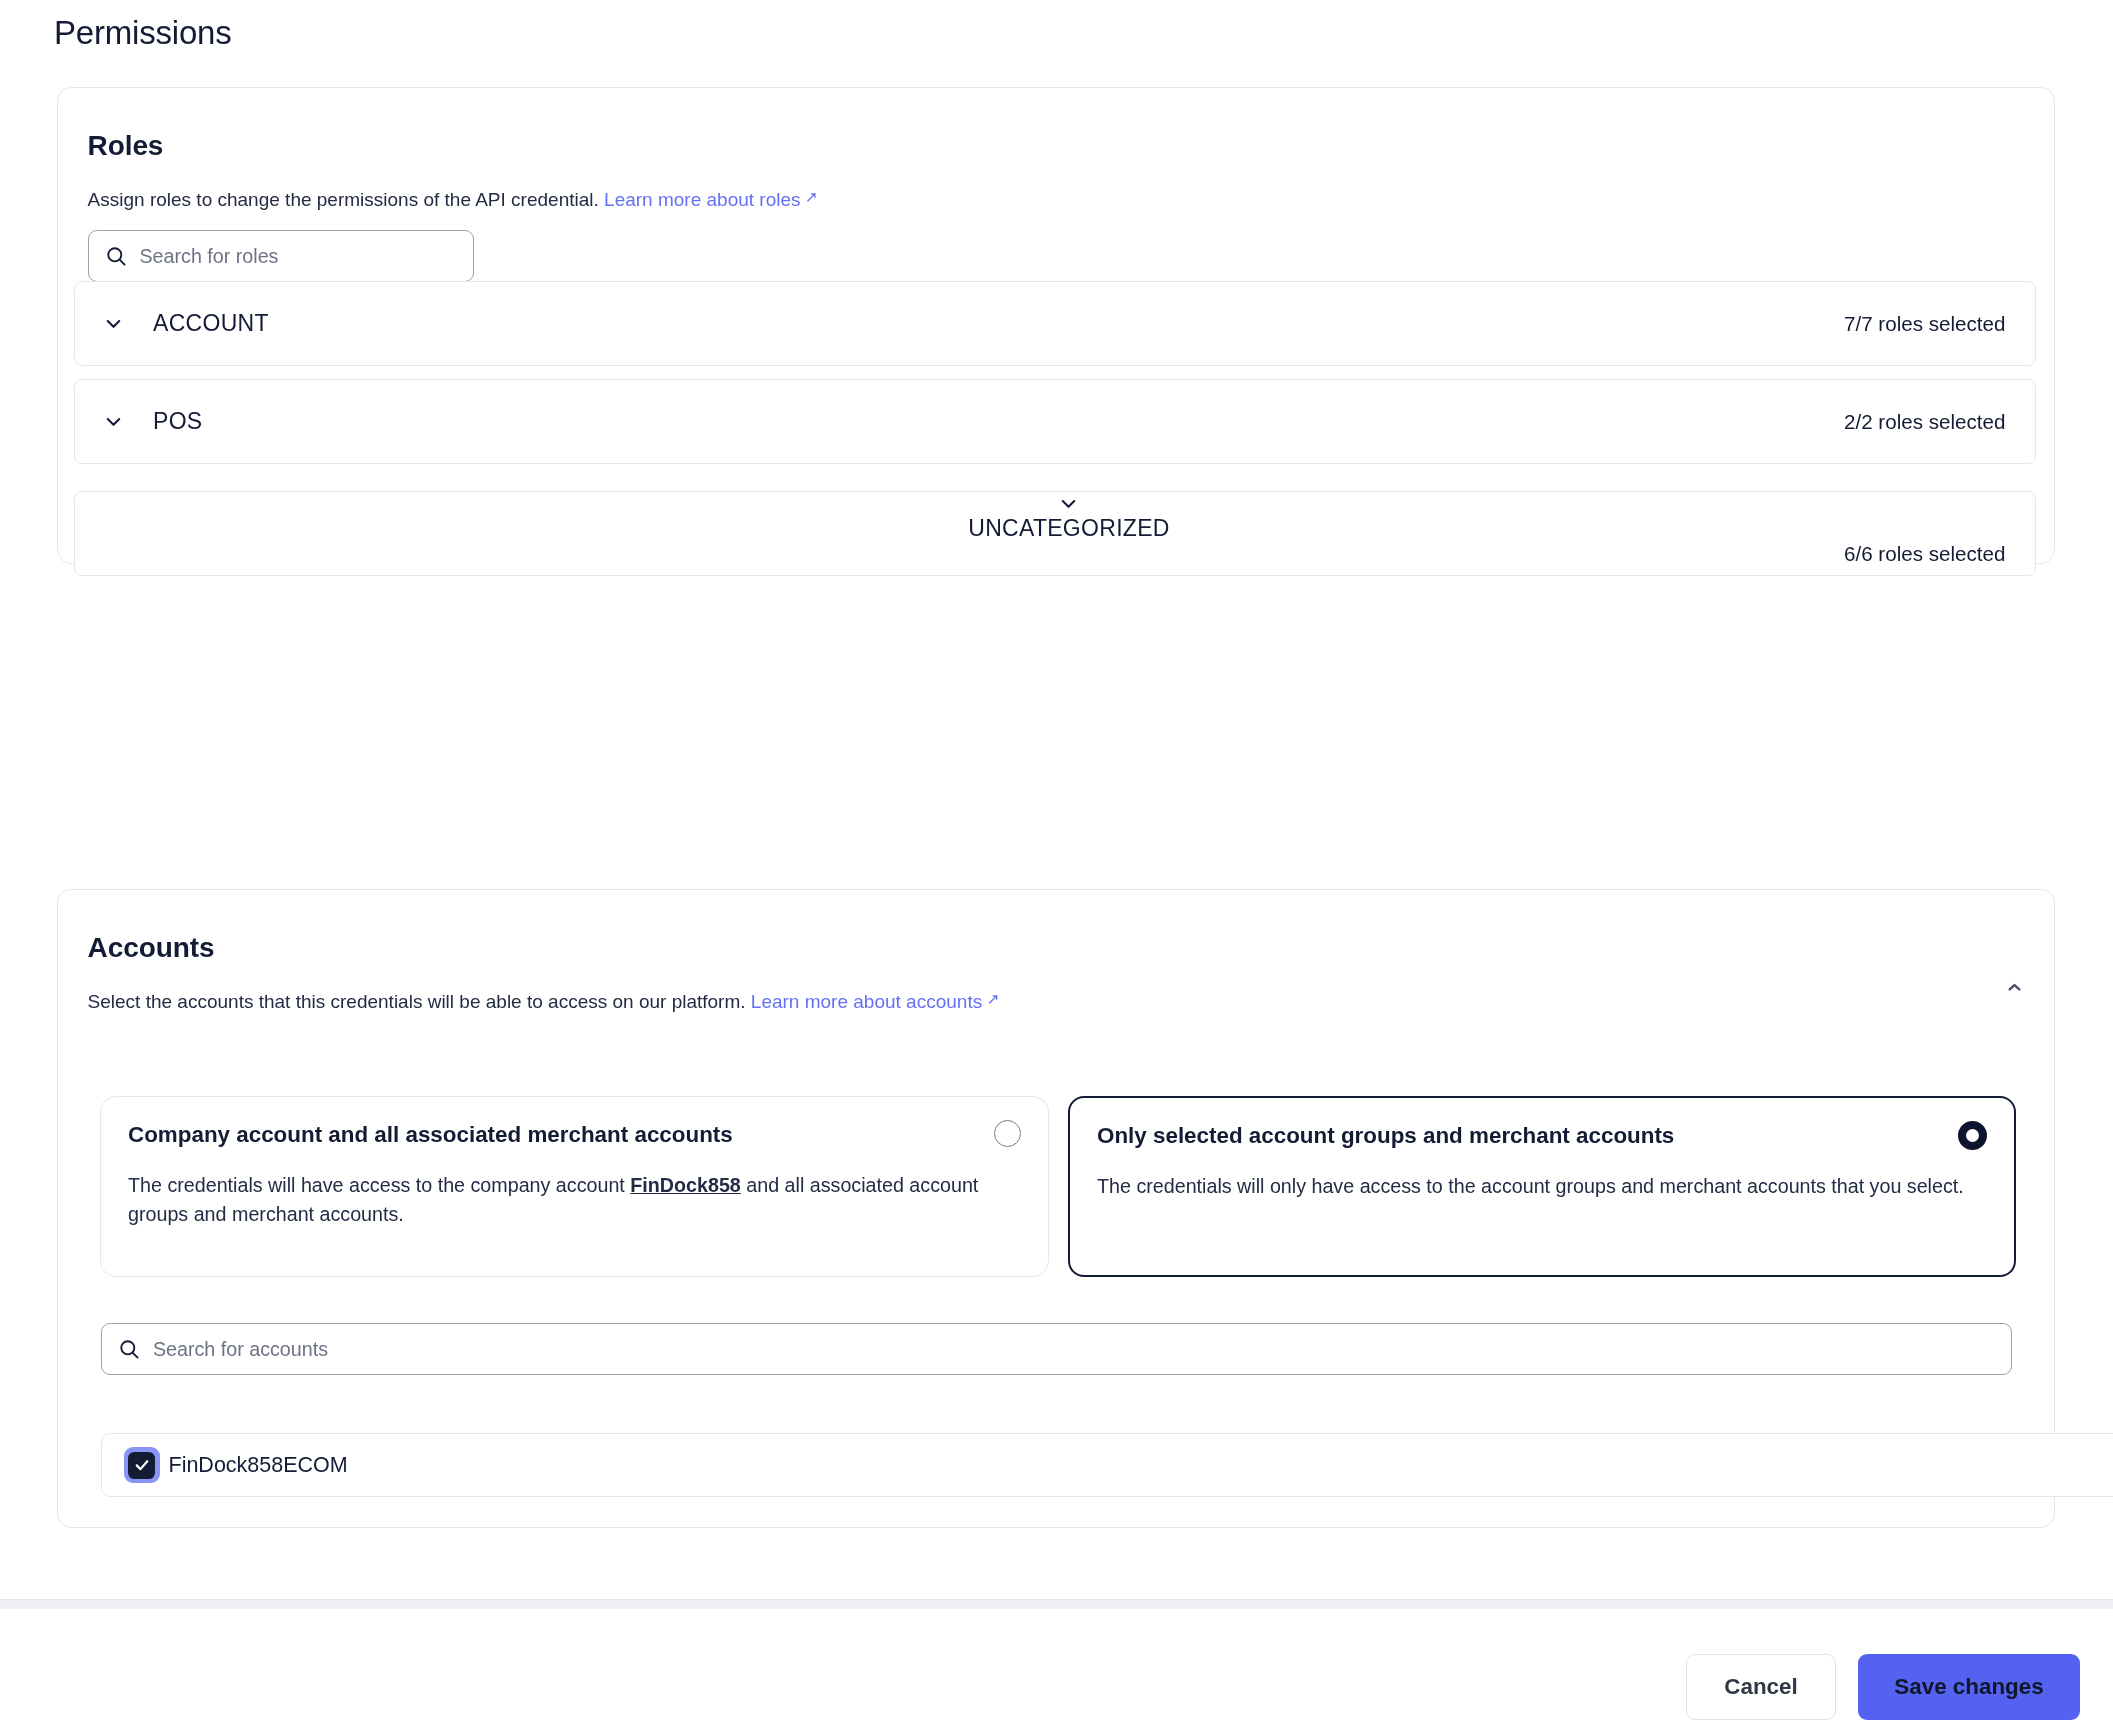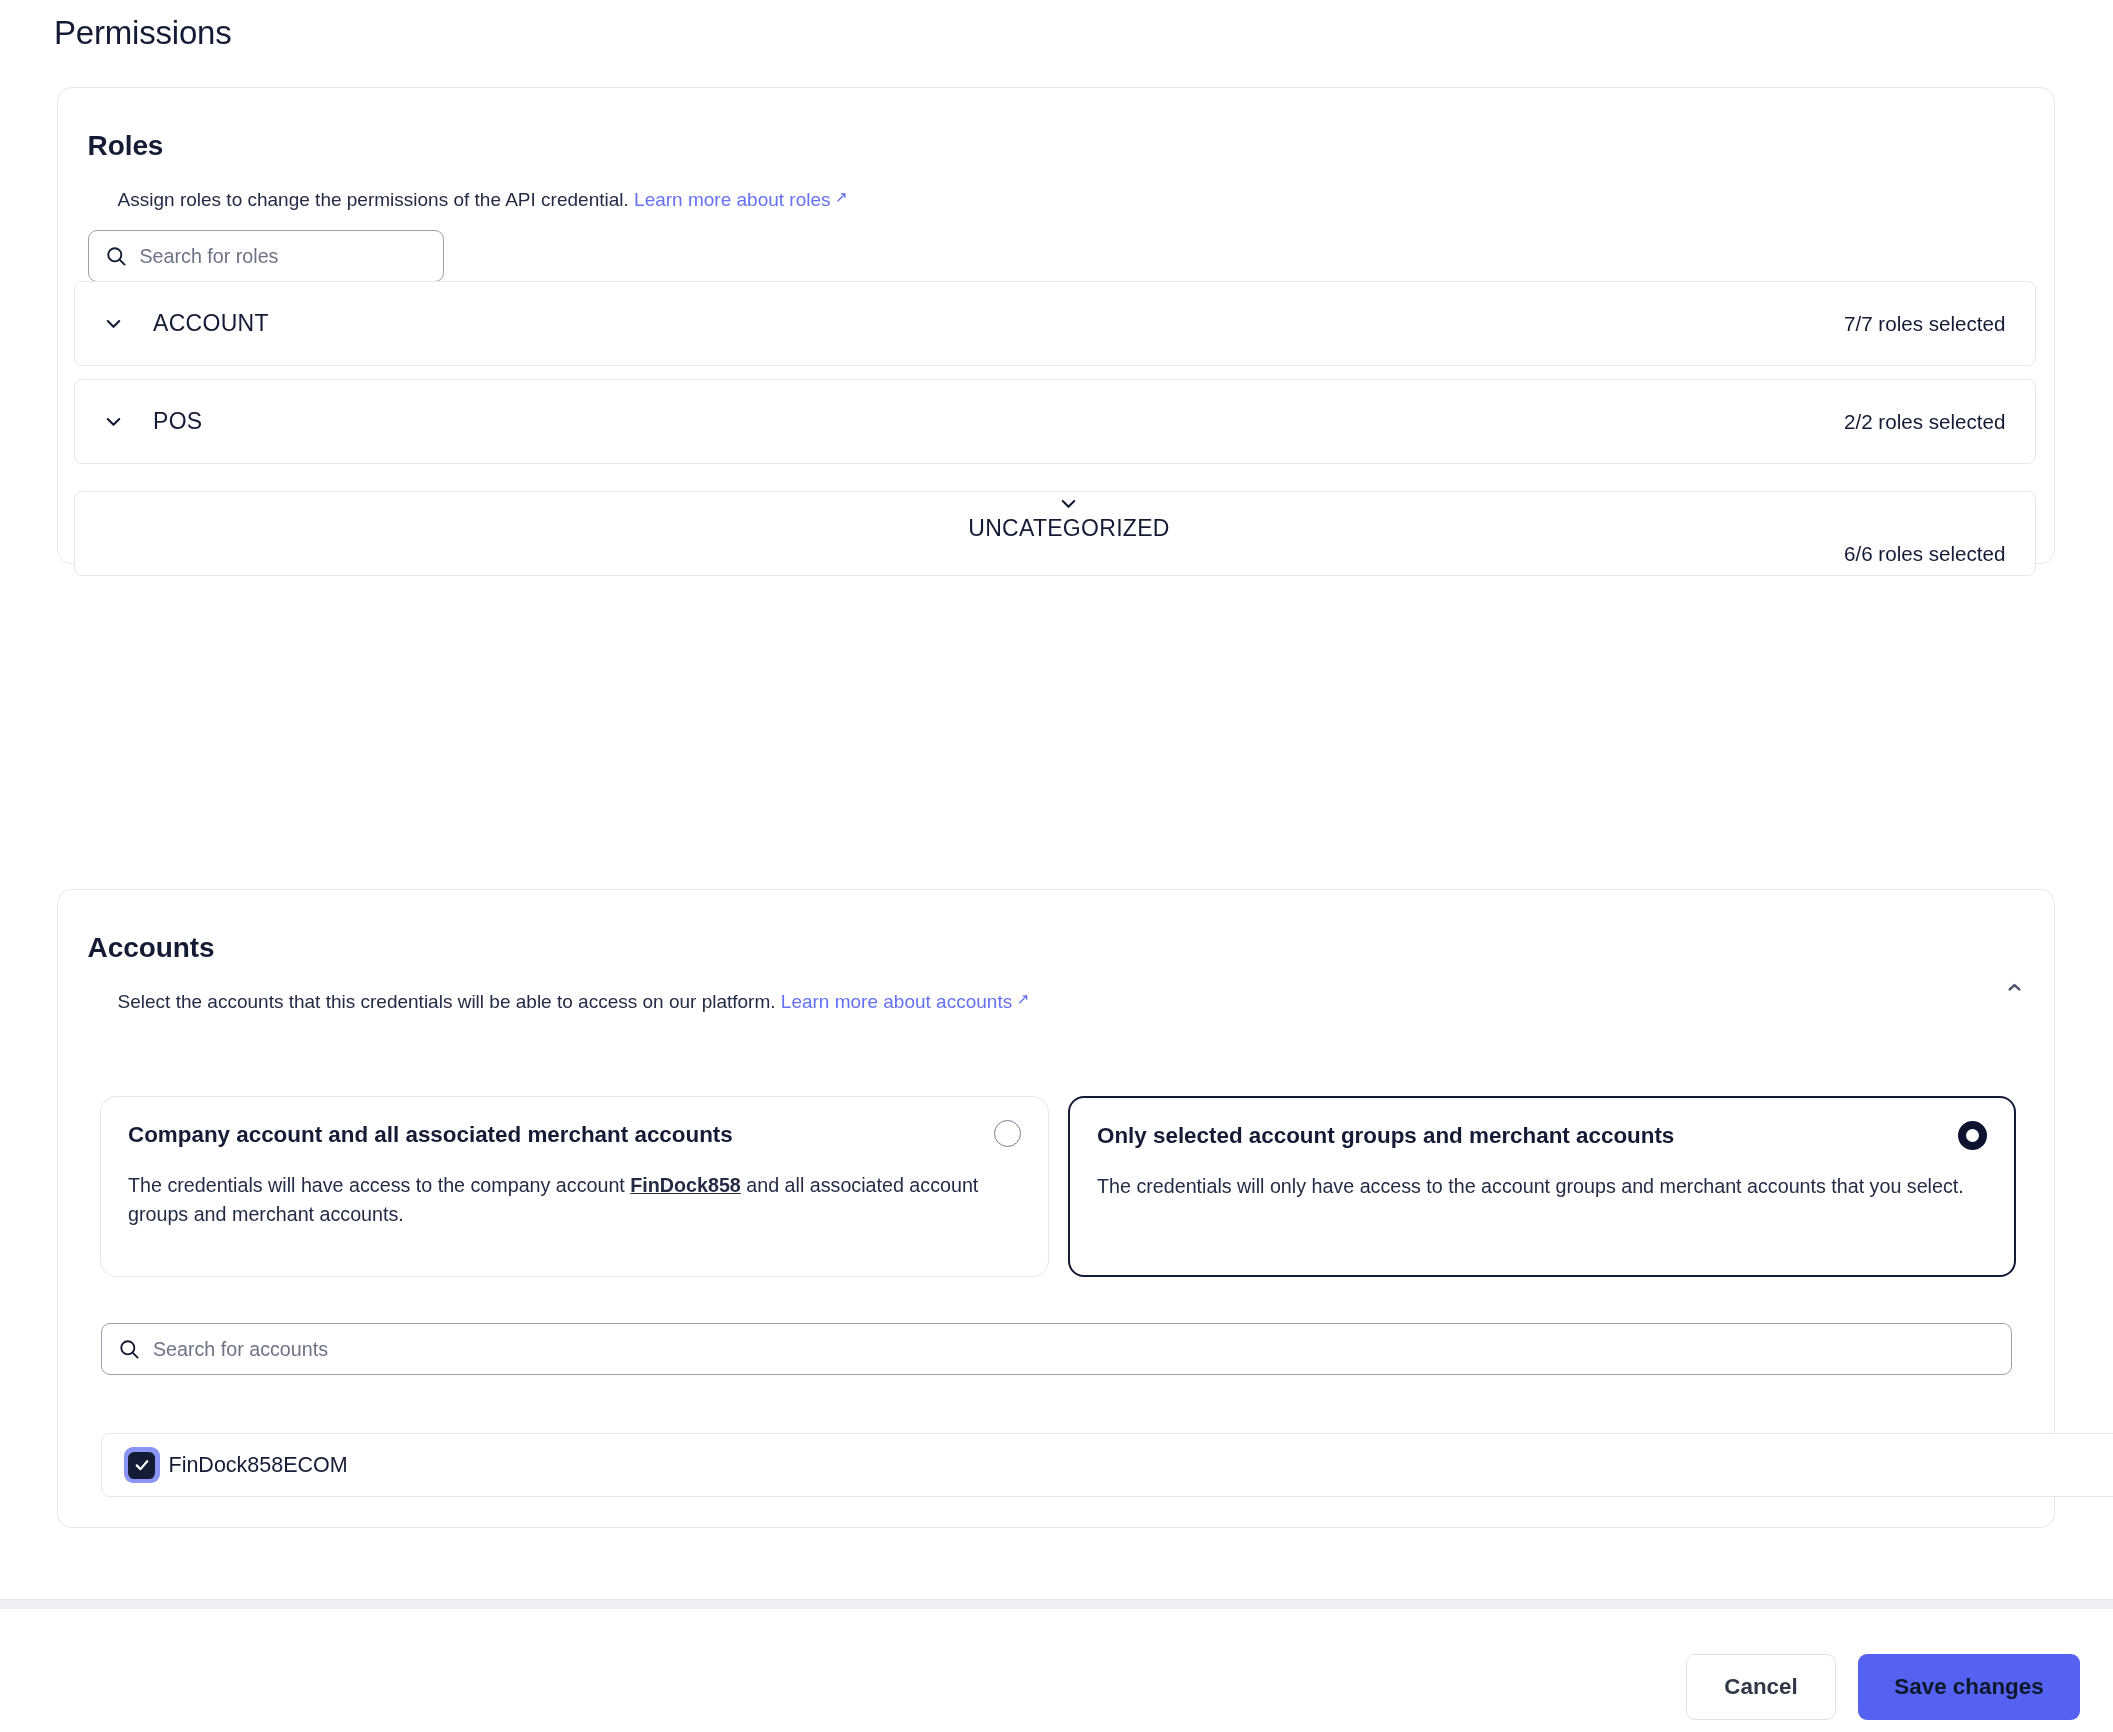--- a/index.html
+++ b/index.html
@@ -46,21 +46,20 @@
     color: #141b34;
     letter-spacing: -0.1px;
   }
   .card-desc {
     position: absolute;
     font-size: 19px;
     font-weight: 400;
     color: #242c45;
     line-height: 1.4;
     white-space: nowrap;
-    margin-left: 30px;
   }
   .link {
     color: #6571f3;
     text-decoration: none;
     cursor: pointer;
   }
   .link-arrow {
     display: inline-block;
     font-size: 15px;
     color: #5d6af2;
@@ -267,21 +266,21 @@
 
 <div class="card" id="roles-card">
 
   <div class="card-title" style="left:29.6px; top:42px;">Roles</div>
 
   <div class="card-desc" style="left:29.6px; top:99px;">
     <span>Assign roles to change the permissions of the API credential.</span>
     <a class="link">Learn more about roles</a><span class="link-arrow">↗</span>
   </div>
 
-  <div class="search" id="roles-search" style="left:29.6px; top:142px; width:356px;">
+  <div class="search" id="roles-search" style="left:29.6px; top:142px; width:386px;">
     <svg class="mag" viewBox="0 0 24 24" fill="none">
       <circle cx="10.5" cy="10.5" r="7" stroke="#141b34" stroke-width="2"></circle>
       <line x1="15.6" y1="15.6" x2="21" y2="21" stroke="#141b34" stroke-width="2" stroke-linecap="round"></line>
     </svg>
     <span class="placeholder">Search for roles</span>
   </div>
 
   <div class="acc-row" style="top:193px;">
     <svg class="acc-chev" viewBox="0 0 24 24" fill="none">
       <polyline points="6,9.5 12,15.5 18,9.5" stroke="#141b34" stroke-width="2.2" stroke-linecap="round" stroke-linejoin="round"></polyline>

